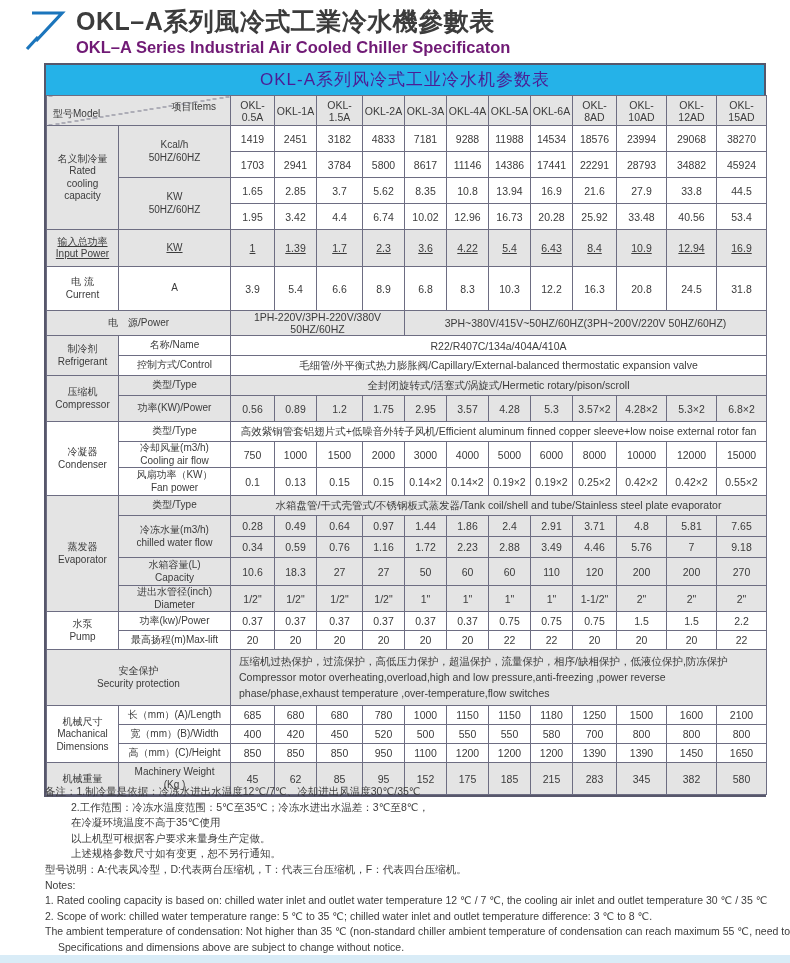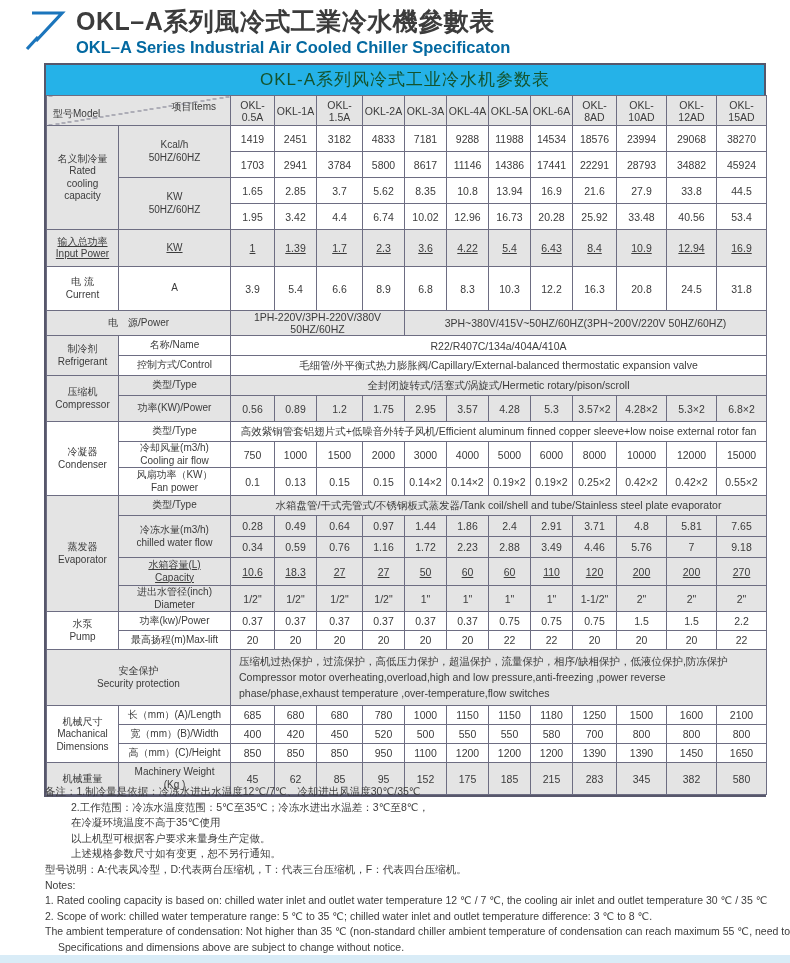--- a/index.html
+++ b/index.html
@@ -3,24 +3,24 @@
 <meta charset="utf-8">
 <style>
   html,body{margin:0;padding:0;background:#ffffff;}
   .page{position:relative;width:790px;height:963px;background:#ffffff;overflow:hidden;
         font-family:"Liberation Sans","DejaVu Sans",sans-serif;color:#3b3b3b;}
   
   .hdr{position:absolute;top:6px;left:24px;display:flex;align-items:flex-start;}
   .logo{width:42px;height:46px;margin-top:2px;}
   .titles{margin-left:10px;}
   .title-zh{font-size:25px;font-weight:600;color:#3c3c3c;letter-spacing:0.5px;line-height:30px;}
-  .title-en{font-size:16.5px;font-weight:600;color:#0369a1;line-height:22px;}
+  .title-en{font-size:16.5px;font-weight:600;color:#701a75;line-height:22px;}
   
   .table-wrap{position:absolute;top:63px;left:44px;width:718px;border:2px solid #57576b;background:#fff;}
-  .banner{height:30px;line-height:30px;text-align:center;color:#14532d;font-size:17px;letter-spacing:1px;}
+  .banner{height:30px;line-height:30px;text-align:center;color:#4c1d95;font-size:17px;letter-spacing:1px;}
   table{border-collapse:collapse;table-layout:fixed;width:100%;}
   td{border:1px solid #6d6d82;text-align:center;vertical-align:middle;overflow:hidden;padding:0 1px;}
   .g{background:#e4e4e4;}
   .w{background:#ffffff;}
   .val{font-size:10.5px;}
   .model{font-size:10.5px;}
   .cat,.item{font-size:10px;line-height:1.25;white-space:pre-line;}
   .wide{font-size:10.5px;}
   .sec{text-align:left;font-size:10.5px;line-height:1.5;white-space:pre-line;padding:4px 8px;}
   td.corner{position:relative;background-image:linear-gradient(to right bottom,
@@ -292,21 +292,21 @@
             <td class="val g">1.16</td>
             <td class="val g">1.72</td>
             <td class="val g">2.23</td>
             <td class="val g">2.88</td>
             <td class="val g">3.49</td>
             <td class="val g">4.46</td>
             <td class="val g">5.76</td>
             <td class="val g">7</td>
             <td class="val g">9.18</td>
           </tr>
-          <tr style="height: 28px; text-decoration: underline;">
+          <tr style="height: 28px;">
             <td class="item g">水箱容量(L)
 Capacity</td>
             <td class="val g">10.6</td>
             <td class="val g">18.3</td>
             <td class="val g">27</td>
             <td class="val g">27</td>
             <td class="val g">50</td>
             <td class="val g">60</td>
             <td class="val g">60</td>
             <td class="val g">110</td>

